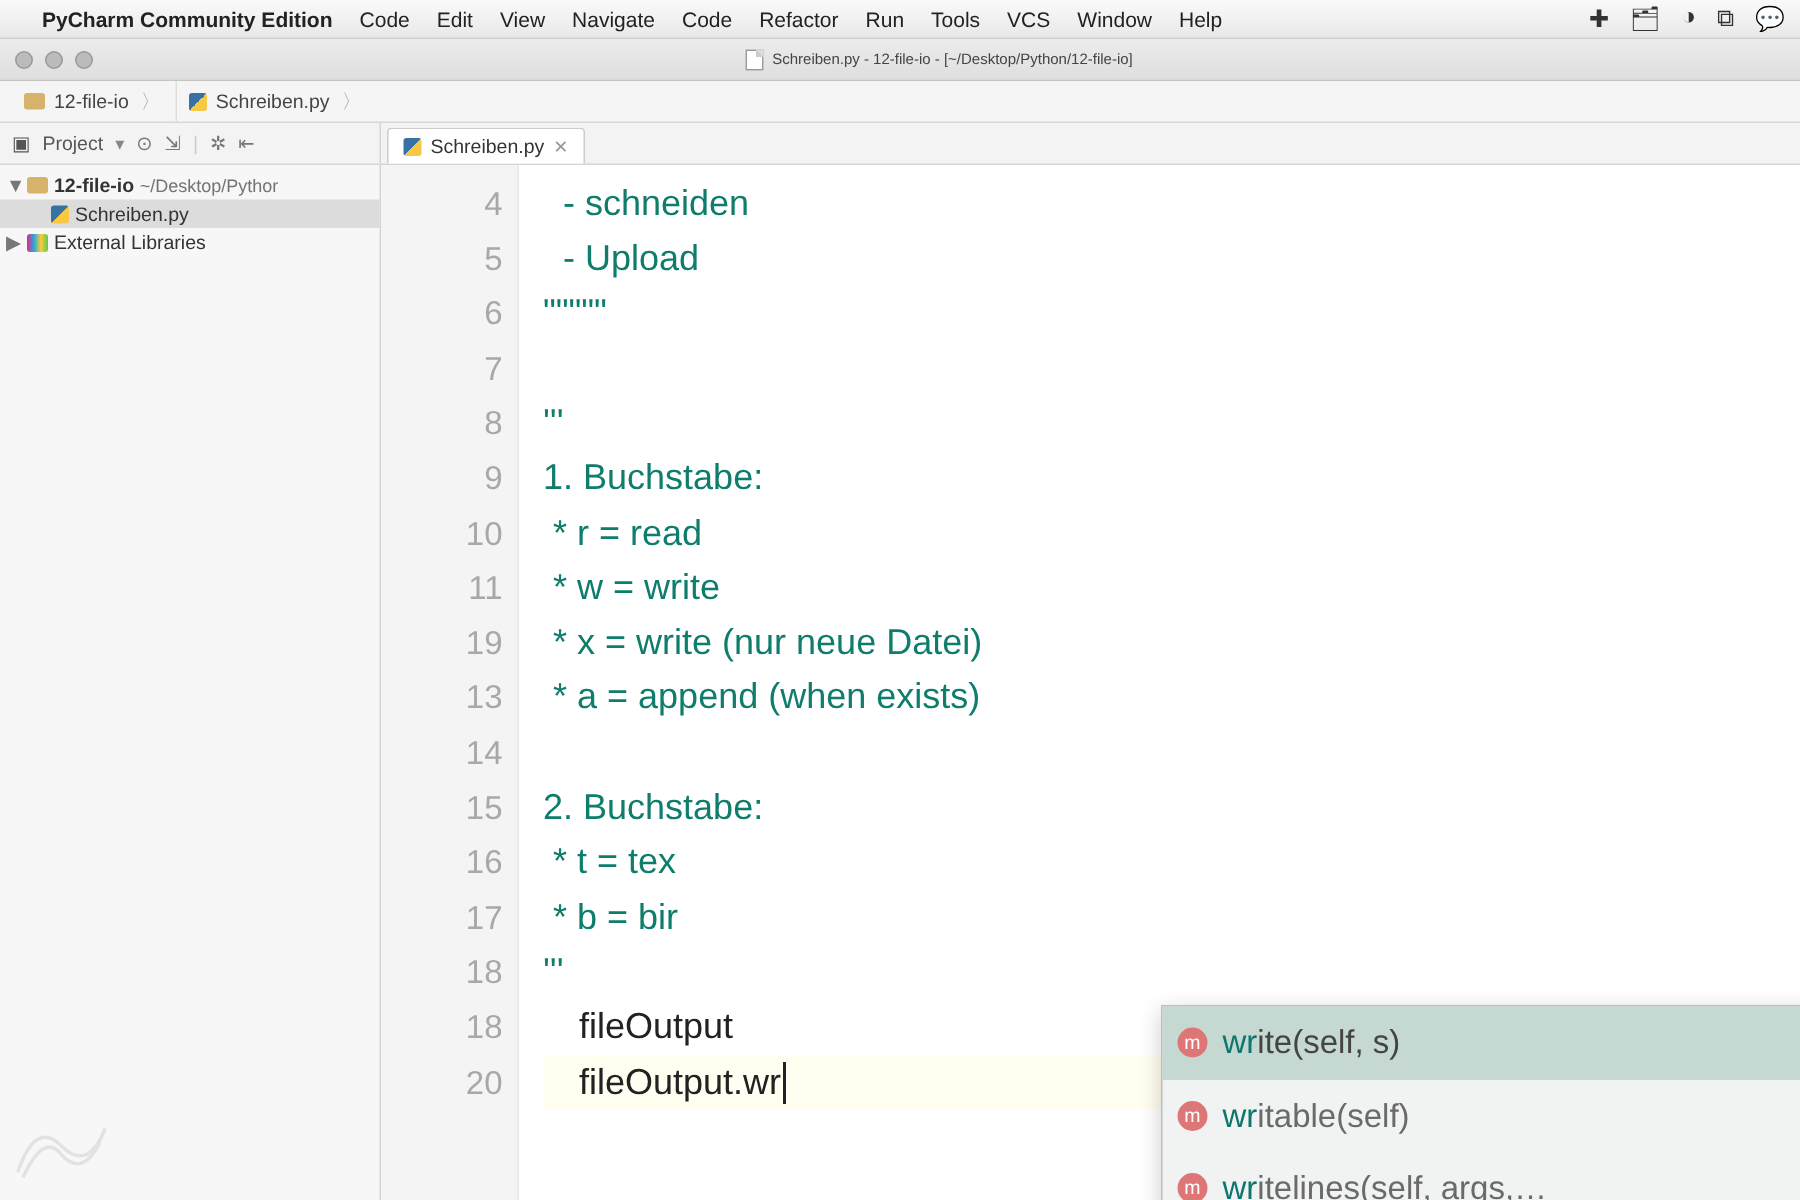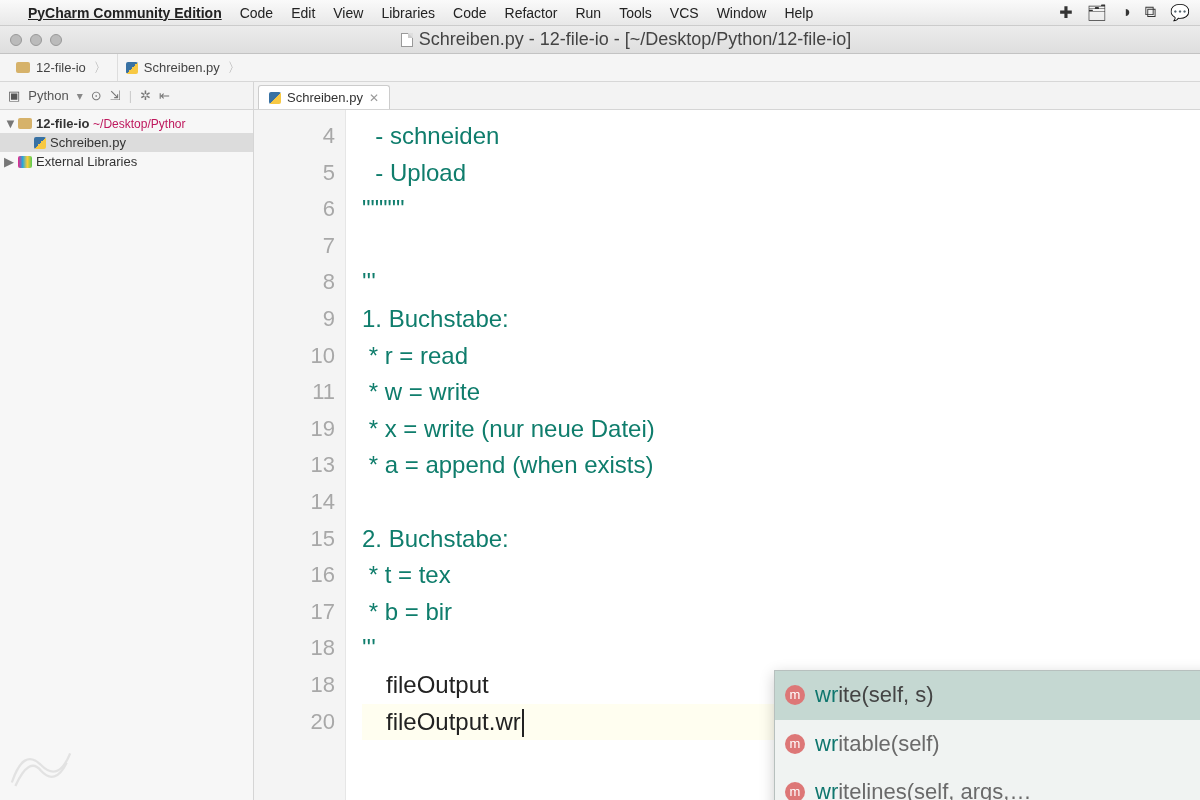--- a/index.html
+++ b/index.html
@@ -1,27 +1,27 @@
 <!DOCTYPE html>
 <html><head>
 <meta charset="utf-8">
 <style>
   * { margin:0; padding:0; box-sizing:border-box; font-family: -apple-system, "Helvetica Neue", Arial, sans-serif; }
   body { width:1200px; height:800px; overflow:hidden; background:#fff; }
   
   .macbar { height:26px; background:linear-gradient(#fafafa,#e8e8e8); display:flex; align-items:center; padding:0 10px; gap:18px; font-size:14px; color:#222; border-bottom:1px solid #ccc;}
   .macbar .apple { font-size:16px; }
-  .macbar .appname { font-weight:700;text-decoration:underline; }
+  .macbar .appname { font-weight:700; }
   .macbar .spacer { flex:1; }
   .macbar .tray { display:flex; gap:14px; font-size:16px; color:#333; }
   
   .titlebar { height:28px; background:linear-gradient(#ececec,#dedede); border-bottom:1px solid #c3c3c3; display:flex; align-items:center; padding:0 10px; }
   .traffic { display:flex; gap:8px; }
   .dot { width:12px; height:12px; border-radius:50%; background:#bbb; border:1px solid #999; }
-  .winTitle { flex:1; text-align:center; font-size:18px; color:#444; }
+  .winTitle { flex:1; text-align:center; font-size:10px; color:#444; }
   .docicon { display:inline-block; width:12px; height:14px; background:#fff; border:1px solid #999; margin-right:6px; vertical-align:middle; position:relative; }
   .docicon:after { content:""; position:absolute; right:-1px; top:-1px; border-top:5px solid #dedede; border-left:5px solid #ccc; }
   
   .crumbrow { height:28px; background:#f5f5f5; border-bottom:1px solid #d7d7d7; display:flex; align-items:center; padding:0 8px; font-size:13px; color:#444; }
   .crumb { display:flex; align-items:center; gap:6px; padding:0 8px; border-right:1px solid #ddd; height:100%; }
   .foldericon { width:14px; height:11px; background:#d6b26a; border-radius:2px; display:inline-block; }
   .pyicon { width:12px; height:12px; border-radius:2px; background:linear-gradient(135deg,#3871a3 50%,#f7c843 50%); display:inline-block; }
   .chev { color:#aaa; padding:0 2px; }
   
   .toolrow { height:28px; background:#f3f3f3; border-bottom:1px solid #d5d5d5; display:flex; align-items:center; }
@@ -31,21 +31,21 @@
   .tabs { display:flex; align-items:flex-end; height:100%; }
   .tab { display:flex; align-items:center; gap:6px; background:#fff; border:1px solid #ccc; border-bottom:none; padding:4px 10px; font-size:13px; color:#333; border-radius:3px 3px 0 0; margin-left:4px; }
   .tab .close { color:#999; font-size:12px; }
   
   .workarea { display:flex; height:calc(800px - 26px - 28px - 28px - 28px); }
   .sidebar { width:254px; border-right:1px solid #d5d5d5; background:#f7f7f7; font-size:13px; color:#333; padding-top:4px; }
   .treerow { display:flex; align-items:center; gap:4px; padding:2px 4px; }
   .treerow.sel { background:#dcdcdc; }
   .tri { width:10px; display:inline-block; color:#777; }
   .treerow .lbl { white-space:nowrap; }
-  .treerow .path { color:#be185d; font-size:12px; }
+  .treerow .path { color:#737373; font-size:12px; }
   .libicon { display:inline-block; width:14px; height:12px; background:linear-gradient(90deg,#e28,#2ad,#fc3,#5c5); border-radius:2px; }
   
   .editor { flex:1; display:flex; font-family: Menlo, Consolas, monospace; font-size:24px; line-height:36.6px; background:#fff; position:relative; }
   .gutter { width:92px; text-align:right; color:#a8a8a8; background:#f4f4f4; border-right:1px solid #e6e6e6; padding:8px 10px 8px 0; font-size:22px; }
   .gutter div { height:36.6px; }
   .code { flex:1; padding:8px 16px 8px 16px; color:#0f7d6c; white-space:pre; position:relative; }
   .code .ln { height:36.6px; }
   .code .black { color:#222;margin-left:24px; }
   .code .curline { background:#fffef0; display:block; width:100%; }
   .cursor { display:inline-block; width:2px; height:28px; background:#222; vertical-align:middle; margin-left:1px; animation:blink 1s step-start infinite; }
@@ -63,21 +63,21 @@
 </style>
 </head>
 <body>
 
 <div class="macbar">
   <span class="apple"></span>
   <span class="appname">PyCharm Community Edition</span>
   <span>Code</span>
   <span>Edit</span>
   <span>View</span>
-  <span>Libraries</span>
+  <span>Navigate</span>
   <span>Code</span>
   <span>Refactor</span>
   <span>Run</span>
   <span>Tools</span>
   <span>VCS</span>
   <span>Window</span>
   <span>Help</span>
   <span class="spacer"></span>
   <span class="tray">
     <span>✚</span>
@@ -108,21 +108,21 @@
   <div class="crumb" style="border-right:none">
     <span class="pyicon"></span>
     <span>Schreiben.py</span>
     <span class="chev">〉</span>
   </div>
 </div>
 
 <div class="toolrow">
   <div class="projtool">
     <span>▣</span>
-    <span>Python</span>
+    <span>Project</span>
     <span class="tiny">▾</span>
     <span class="ticon">⊙</span>
     <span class="ticon">⇲</span>
     <span style="color:#ccc">|</span>
     <span class="ticon">✲</span>
     <span class="ticon">⇤</span>
   </div>
   <div class="tabs">
     <div class="tab">
       <span class="pyicon"></span>

